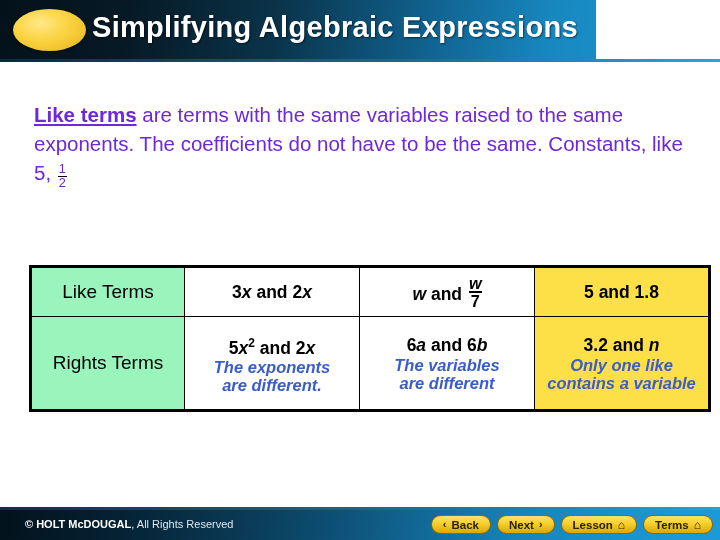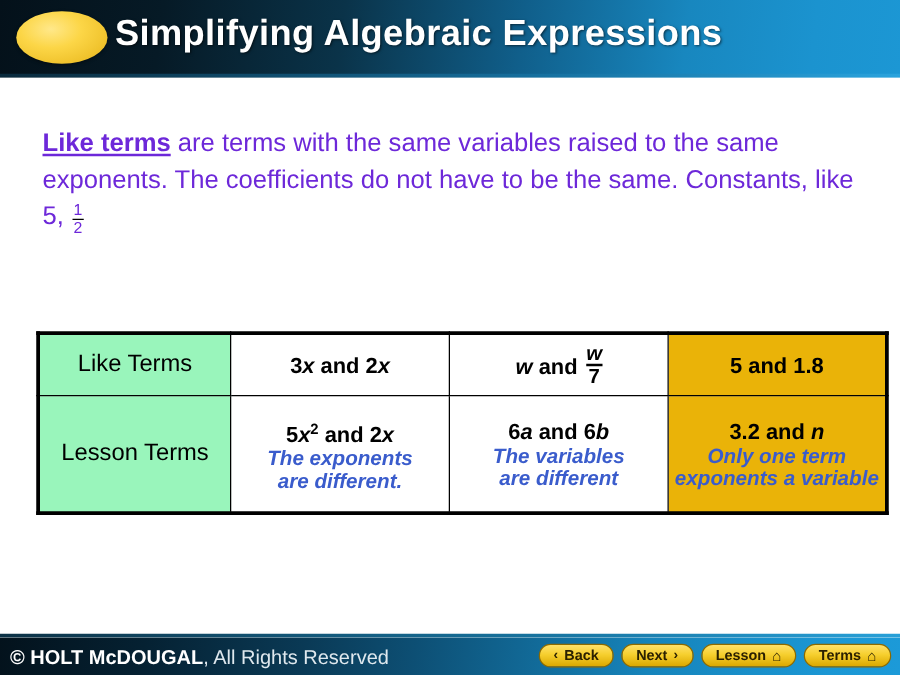--- a/index.html
+++ b/index.html
@@ -12,21 +12,21 @@
     background: #ffffff;
     font-family: "Liberation Sans", sans-serif;
     overflow: hidden;
     position: relative;
   }
 
   
   #header-bar {
     position: absolute;
     left: 0; top: 0;
-    width: 720px;
+    width: 596px;
     height: 62px;
     background: linear-gradient(100deg,
         #05131c 0%,
         #071a26 16%,
         #0b3category 0%,
         #0d3f5c 42%,
         #1275a8 70%,
         #1b93cf 88%,
         #1b93cf 100%);
     overflow: hidden;
@@ -131,21 +131,21 @@
     color: #000;
     width: 146px;
     line-height: 24px;
   }
   td.ex-cell {
     background: #ffffff;
     width: 168px;
     margin-left: 48px;
   }
   td.ex-cell-wide {
-    background: #eab308;
+    background: #fde047;
     width: 167px;
   }
   .expr {
     font-size: 17.5px;
     font-weight: bold;
     color: #000;
     white-space: nowrap;
     line-height: 22px;
   }
   .expr i { font-style: italic; }
@@ -194,22 +194,22 @@
     background: linear-gradient(97deg, #03121c 0%, #052132 16%, #0a3a56 34%, #0d4f74 46%, #1684bb 72%, #1b97d4 92%, #1c9ad8 100%);
   }
   #footer-topline {
     position: absolute;
     left: 0; top: 507px;
     width: 720px; height: 3px;
     background: linear-gradient(97deg, #0c3145 0%, #17739f 60%, #28a0d8 100%);
   }
   #footer-copy {
     position: absolute;
-    left: 8px; top: 518px;
-    font-size: 16px;
+    left: 25px; top: 518px;
+    font-size: 11px;
     color: #dfe8ee;
     white-space: nowrap;
     z-index: 3;
   }
   #footer-copy .strong { font-weight: bold; color: #ffffff; }
   #footer-nav {
     position: absolute;
     right: 7px; top: 515px;
     display: flex;
     gap: 6px;
@@ -256,34 +256,34 @@
       <span class="expr"><span>3</span><i>x</i><span> and </span><span>2</span><i>x</i></span>
     </td>
     <td class="ex-cell">
       <span class="expr"><i>w</i><span> and </span><span class="frac-inline"><span class="num">w</span><span class="bar"></span><span class="den">7</span></span></span>
     </td>
     <td class="ex-cell-wide">
       <span class="expr">5 and 1.8</span>
     </td>
   </tr>
   <tr id="row-unlike">
-    <td class="label-cell">Lesson Terms</td>
+    <td class="label-cell">Rights Terms</td>
     <td class="ex-cell">
       <div class="expr"><span>5</span><i>x</i><sup>2</sup><span> and </span><span>2</span><i>x</i></div>
       <div class="note">The exponents</div>
       <div class="note">are different.</div>
     </td>
     <td class="ex-cell">
       <div class="expr"><span>6</span><i>a</i><span> and </span><span>6</span><i>b</i></div>
       <div class="note">The variables</div>
       <div class="note">are different</div>
     </td>
     <td class="ex-cell-wide">
       <div class="expr"><span>3.2</span><span> and </span><i>n</i></div>
-      <div class="note wrapnote">Only one term exponents a variable</div>
+      <div class="note wrapnote">Only one like contains a variable</div>
     </td>
   </tr>
 </tbody>
   </table>
 
 <div id="footer-topline"></div>
 <div id="footer-bar">
   <div id="footer-real"></div>
 </div>
 <div id="footer-copy">

